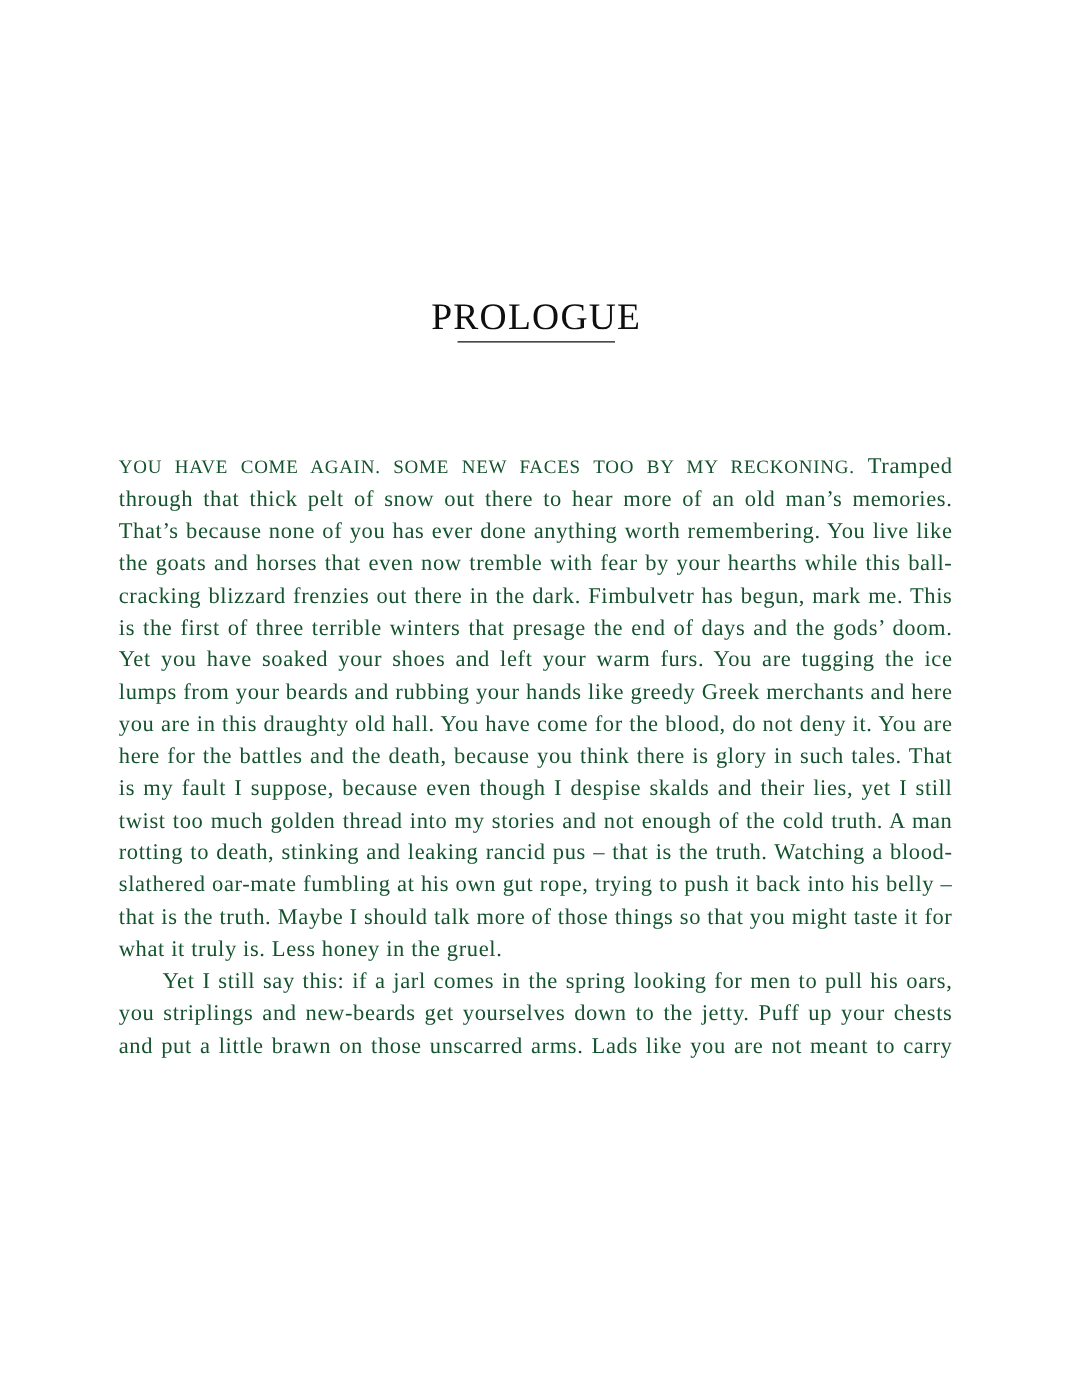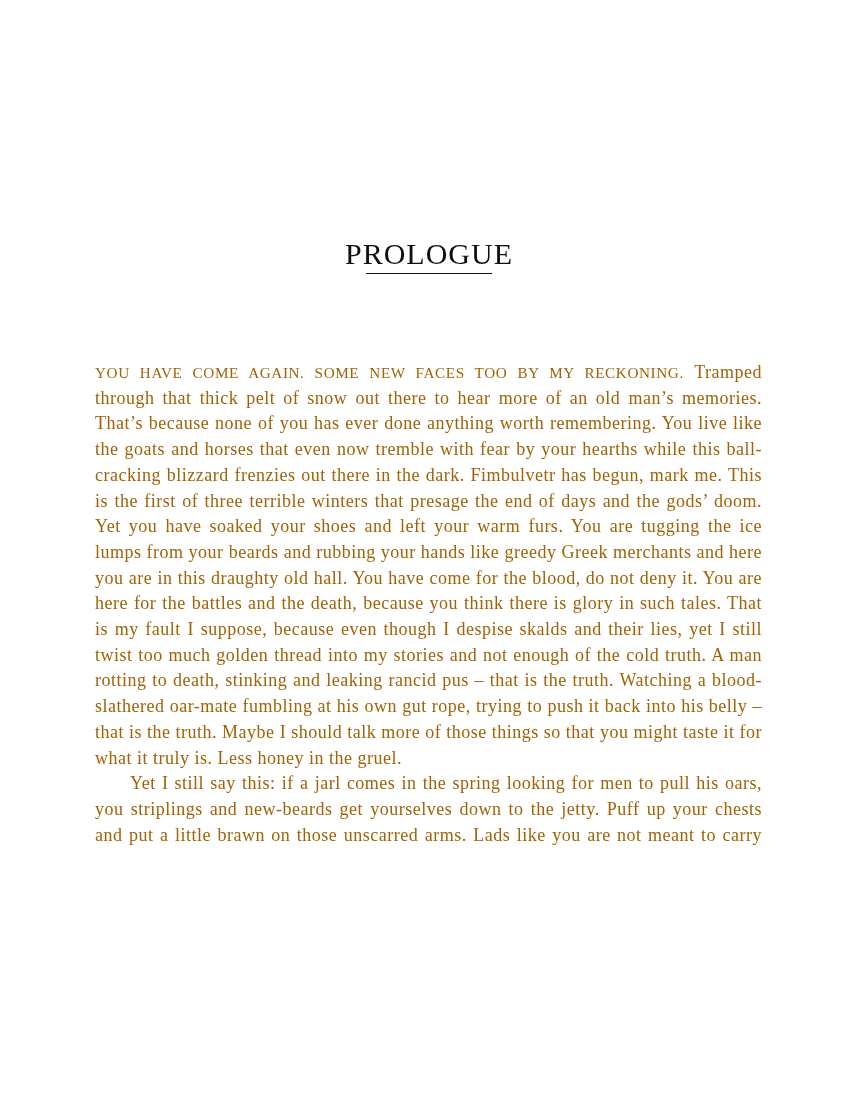--- a/index.html
+++ b/index.html
@@ -38,21 +38,21 @@
   }
   .body-text {
     position: absolute;
     top: 360px;
     left: 95px;
     width: 667px;
     font-size: 18px;
     line-height: 25.7px;
     letter-spacing: 0.5px;
     text-align: justify;
-    color: #a16207;
+    color: #14532d;
   }
   .body-text p {
     margin: 0;
     padding: 0;
   }
   .para-first {
     text-indent: 0;
   }
   .para-indent {
     text-indent: 35px;

